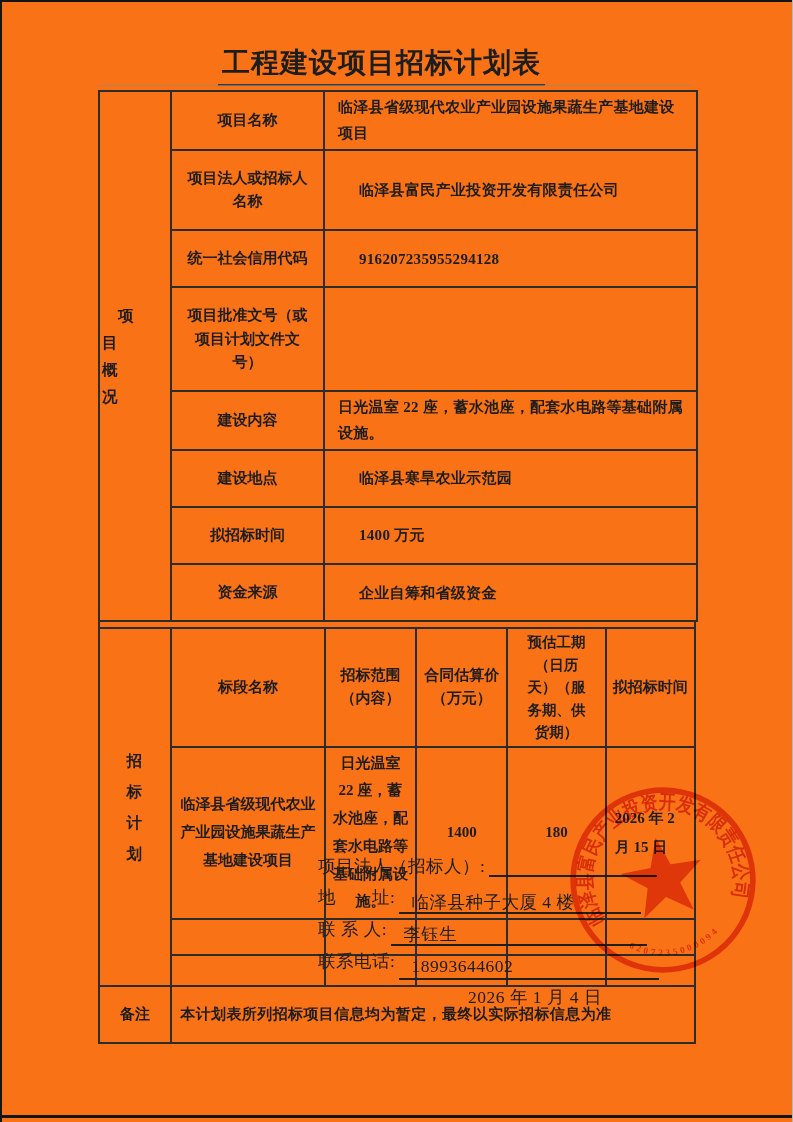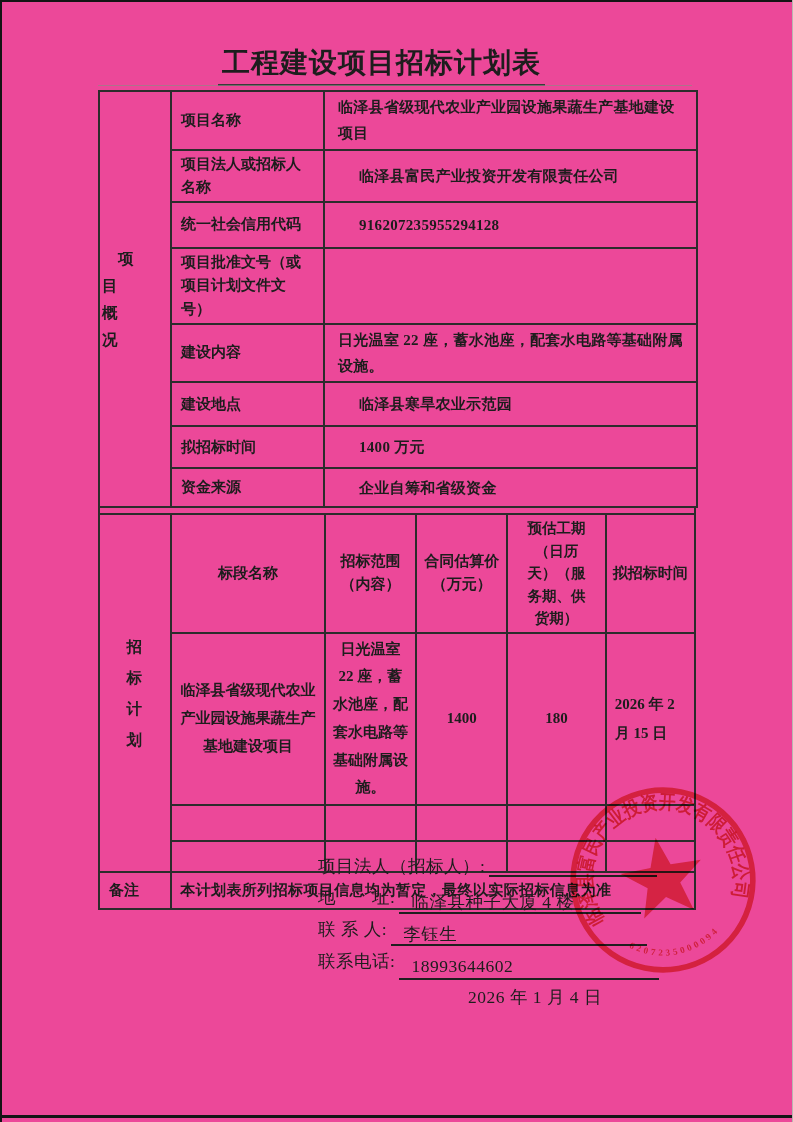--- a/index.html
+++ b/index.html
@@ -4,21 +4,21 @@
 <style>
   html,body{margin:0;padding:0;}
   body{
     width:793px;height:1122px;
     background:#e8e6e2;
     font-family:"Liberation Serif","DejaVu Serif",serif;
     color:#1d1d1d;
   }
   .page{
     position:relative;width:793px;height:1122px;
-    background:#ec4899;overflow:hidden;
+    background:#f97316;overflow:hidden;
   }
   
   .edge-left{position:absolute;left:0;top:0;width:2px;height:100%;background:#141414;}
   .edge-top{position:absolute;left:0;top:0;width:100%;height:2px;background:#141414;}
   .edge-bottom{position:absolute;left:0;top:1115px;width:100%;height:3px;background:#141414;}
   .edge-right{position:absolute;right:0;top:0;width:1px;height:100%;background:#b9b6b0;}
 
   .doc-title{
     position:absolute;left:218px;top:44px;
     font-size:28px;font-weight:700;letter-spacing:1px;
@@ -32,21 +32,21 @@
 
   .tables{position:absolute;left:98px;top:90px;width:598px;}
   table{border-collapse:collapse;table-layout:fixed;width:598px;}
   td{
     border:2px solid #2c2c2c;
     font-size:15px;font-weight:700;color:#1d1d1d;
     vertical-align:middle;padding:8px;overflow:hidden;
   }
   .gap-band{height:5px;border-left:2px solid #2c2c2c;border-right:2px solid #2c2c2c;}
 
-  .lab{text-align:left;padding:2px 9px;line-height:1.55;}
+  .lab{text-align:center;padding:16px 9px;line-height:1.55;}
   .val{text-align:left;padding:2px 10px 2px 13px;line-height:1.75;letter-spacing:.3px;}
   .val.ind{padding-left:34px;}
   .vcell{text-align:center;}
   .vtext{
     margin:0 auto;width:17px;word-break:break-all;
     line-height:27px;font-size:15.5px;font-weight:700;text-align:left;
   }
   .vtext1{text-indent:16px;margin-left:-6px;}
   .vtext2{line-height:31px;}
   .hdr{text-align:center;padding:2px 5px;line-height:1.55;}

